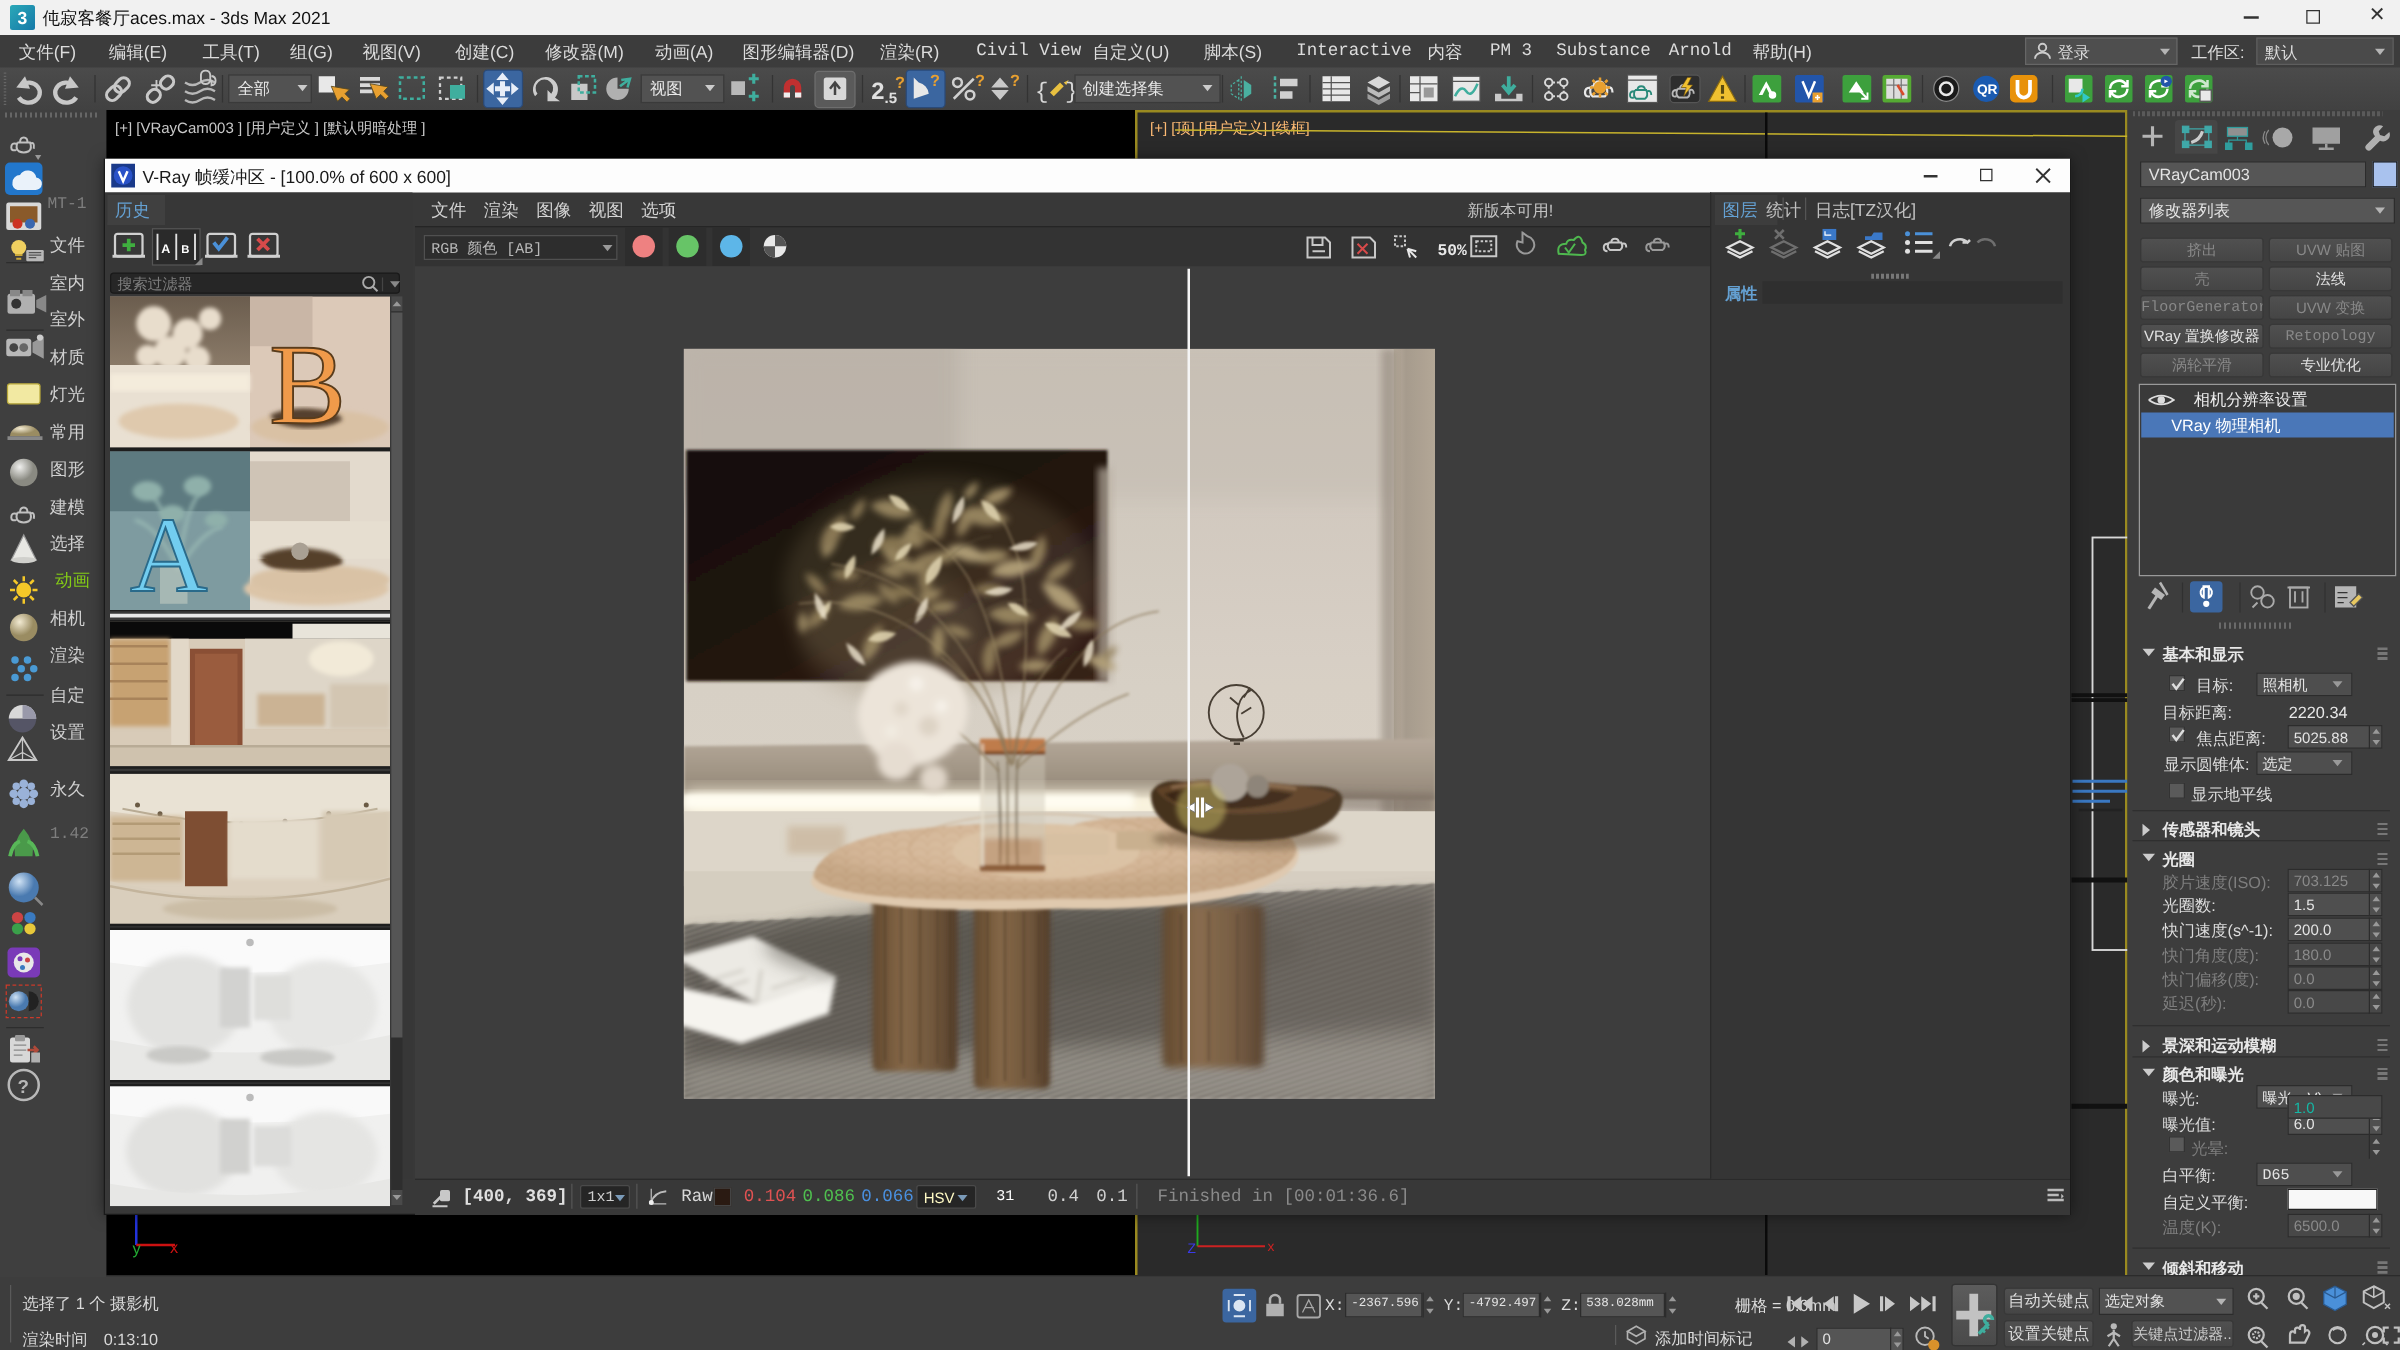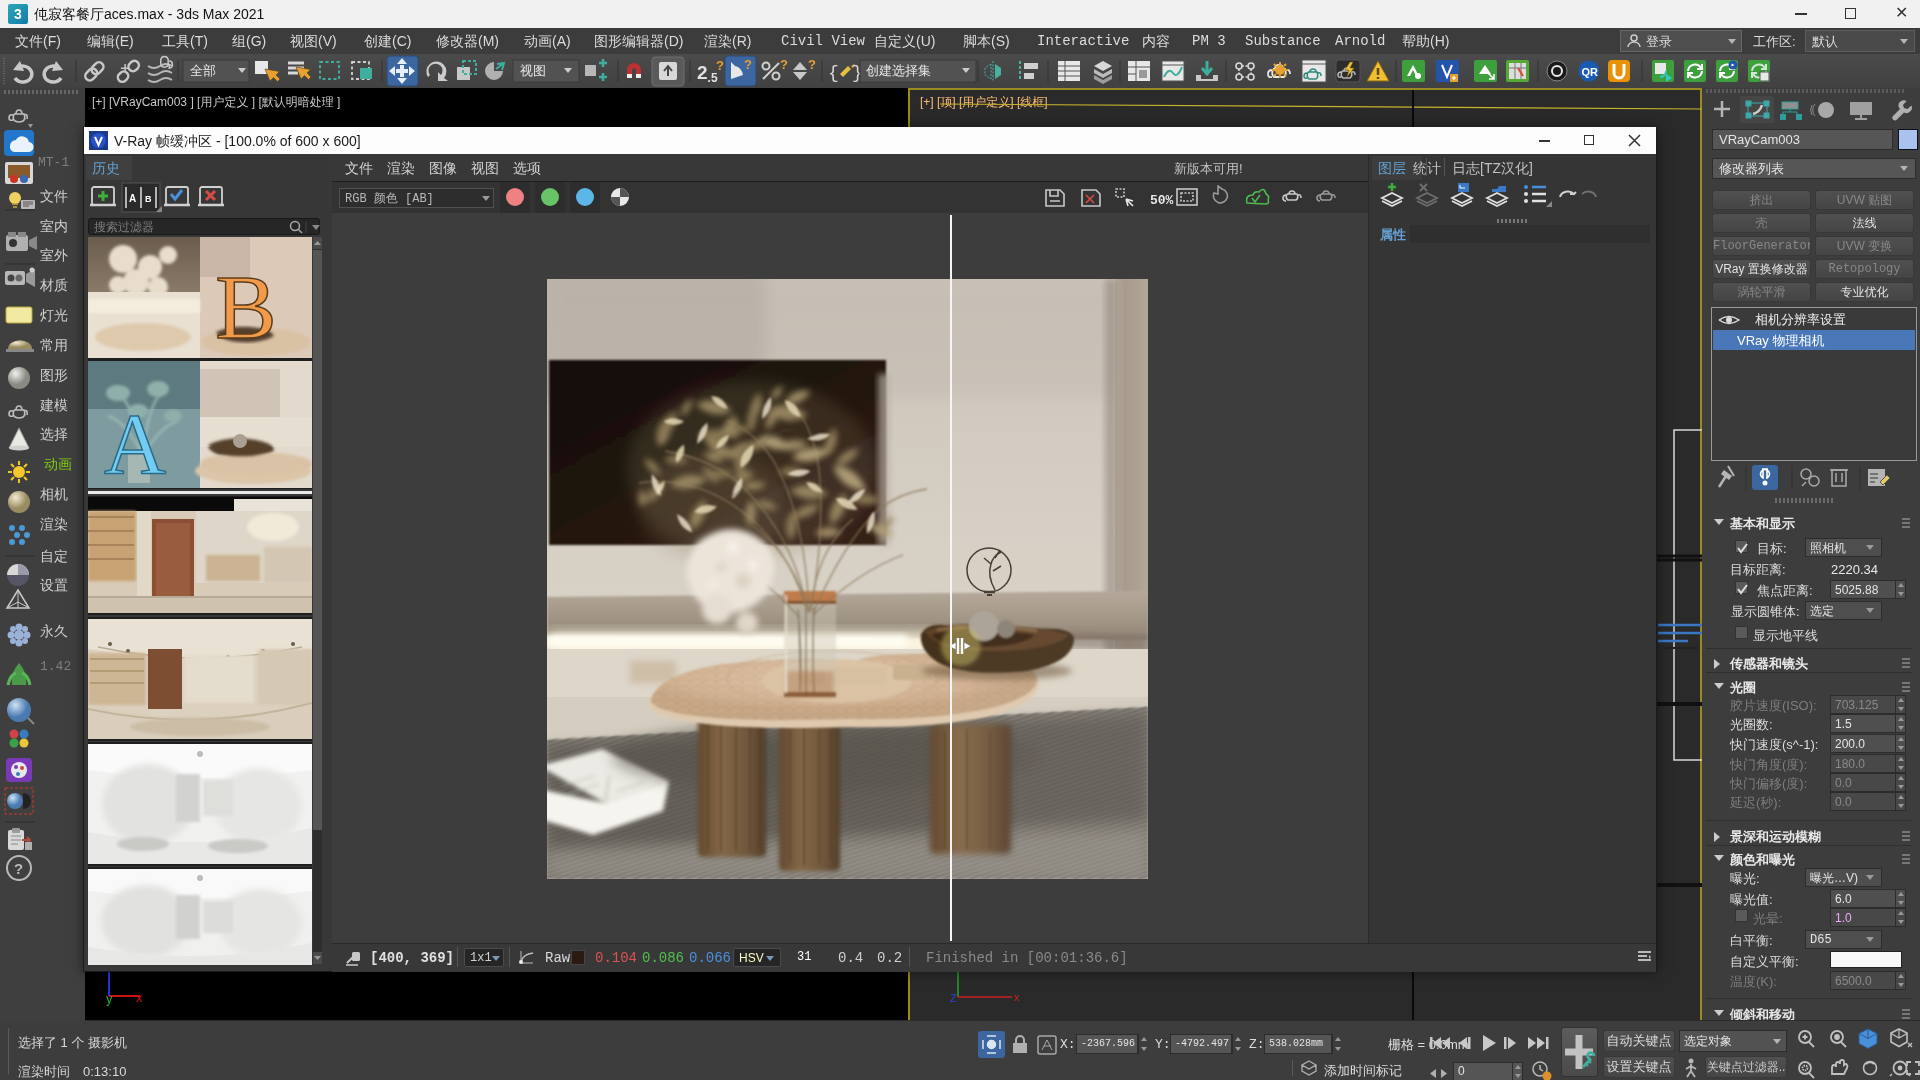--- a/index.html
+++ b/index.html
@@ -206,21 +206,21 @@
 <div class="ab" style="left:1706px;top:845px;width:206px;height:1px;background:#2f2f2f"></div>
 <div class="rollh" style="top:851px"><span class="ar" style="border-left:5px solid transparent;border-right:5px solid transparent;border-top:6px solid #ccc"></span><span style="margin-left:24px">颜色和曝光</span><span class="dots"></span></div>
 <div class="t" style="left:1730px;top:872px;font-size:13px">曝光:</div>
 <div class="fld" style="left:1805px;top:868px;width:77px;height:19px;background:#4e4e4e;font-size:12px">曝光…V)</div>
 <div class="ddar" style="left:1866px;top:875px;border-top-color:#999"></div>
 <div class="t" style="left:1730px;top:893px;font-size:13px">曝光值:</div>
 <div class="fld" style="left:1830px;top:889px;width:76px;height:19px;font-size:12px">6.0</div>
 <div class="spin" style="left:1895px;top:889px;height:19px"></div>
 <div class="chk" style="left:1735px;top:909px"></div>
 <div class="t g" style="left:1753px;top:912px;font-size:13px">光晕:</div>
-<div class="fld" style="left:1830px;top:908px;width:76px;height:19px;color:#f0abfc;font-size:12px;background:#484848">1.0</div>
+<div class="fld" style="left:1830px;top:876px;width:76px;height:19px;color:#14b8a6;font-size:12px;background:#484848">1.0</div>
 <div class="spin" style="left:1895px;top:908px;height:19px"></div>
 <div class="t" style="left:1730px;top:934px;font-size:13px">白平衡:</div>
 <div class="fld" style="left:1805px;top:930px;width:77px;height:19px;background:#4e4e4e;font-size:12px;font-family:'Liberation Mono',monospace">D65</div>
 <div class="ddar" style="left:1866px;top:937px;border-top-color:#999"></div>
 <div class="t" style="left:1730px;top:955px;font-size:13px">自定义平衡:</div>
 <div class="ab" style="left:1830px;top:951px;width:72px;height:17px;background:#f8f8f8;border:1px solid #222"></div>
 <div class="t g" style="left:1730px;top:975px;font-size:13px">温度(K):</div>
 <div class="fld" style="left:1830px;top:971px;width:76px;height:19px;color:#8a8a8a;font-size:12px;background:#484848">6500.0</div>
 <div class="spin" style="left:1895px;top:971px;height:19px"></div>
 <div class="ab" style="left:1706px;top:998px;width:206px;height:1px;background:#2f2f2f"></div>
@@ -621,21 +621,21 @@
 <div class="t" style="left:545px;top:951px;font-size:14px;font-weight:normal;font-family:'Liberation Mono',monospace;color:#d8d8d8">Raw</div>
 <div class="ab" style="left:571px;top:950px;width:14px;height:15px;background:#2a1a12;border:1px solid #444"></div>
 <div class="t" style="left:595px;top:951px;font-size:14px;font-family:'Liberation Mono',monospace;color:#e05252">0.104</div>
 <div class="t" style="left:642px;top:951px;font-size:14px;font-family:'Liberation Mono',monospace;color:#4fc04f">0.086</div>
 <div class="t" style="left:689px;top:951px;font-size:14px;font-family:'Liberation Mono',monospace;color:#4a90e0">0.066</div>
 <div class="ab" style="left:733px;top:948px;width:48px;height:19px;background:#252525;border:1px solid #4a4a4a;border-radius:2px"></div>
 <div class="t" style="left:739px;top:952px;font-size:12px;font-family:Liberation Sans, sans-serif;color:#fef9c3">HSV</div>
 <div class="ddar" style="left:766px;top:956px;border-top-color:#7a9ab8"></div>
 <div class="t" style="left:797px;top:951px;font-size:12px;font-family:'Liberation Mono',monospace;color:#ffffff">31</div>
 <div class="t" style="left:838px;top:951px;font-size:14px;font-family:'Liberation Mono',monospace;color:#d0d0d0">0.4</div>
-<div class="t" style="left:877px;top:951px;font-size:14px;font-family:'Liberation Mono',monospace;color:#d0d0d0">0.2</div>
+<div class="t" style="left:877px;top:951px;font-size:14px;font-family:'Liberation Mono',monospace;color:#d0d0d0">0.1</div>
 <div class="ab" style="left:909px;top:947px;width:1px;height:20px;background:#555"></div>
 <div class="t" style="left:926px;top:951px;font-size:14px;font-family:'Liberation Mono',monospace;color:#8a8a8a">Finished in [00:01:36.6]</div>
 <svg class="ab" style="left:1637px;top:950px" width="15" height="14">
     <path d="M1 2 h13 M1 6 h9 M1 10 h13" stroke="#bbb" stroke-width="2"></path>
     <path d="M12 5 l2 2 -2 2" fill="#bbb"></path>
   </svg>
 
 <div class="ab" style="left:1368px;top:154px;width:288px;height:789px;background:#353535;border-left:1px solid #2a2a2a"></div>
 <div class="ab" style="left:1372px;top:156px;width:50px;height:24px;background:#3d3d3d"></div>
 <div class="t" style="left:1378px;top:161px;color:#64a0d2;font-size:14px">图层</div>

